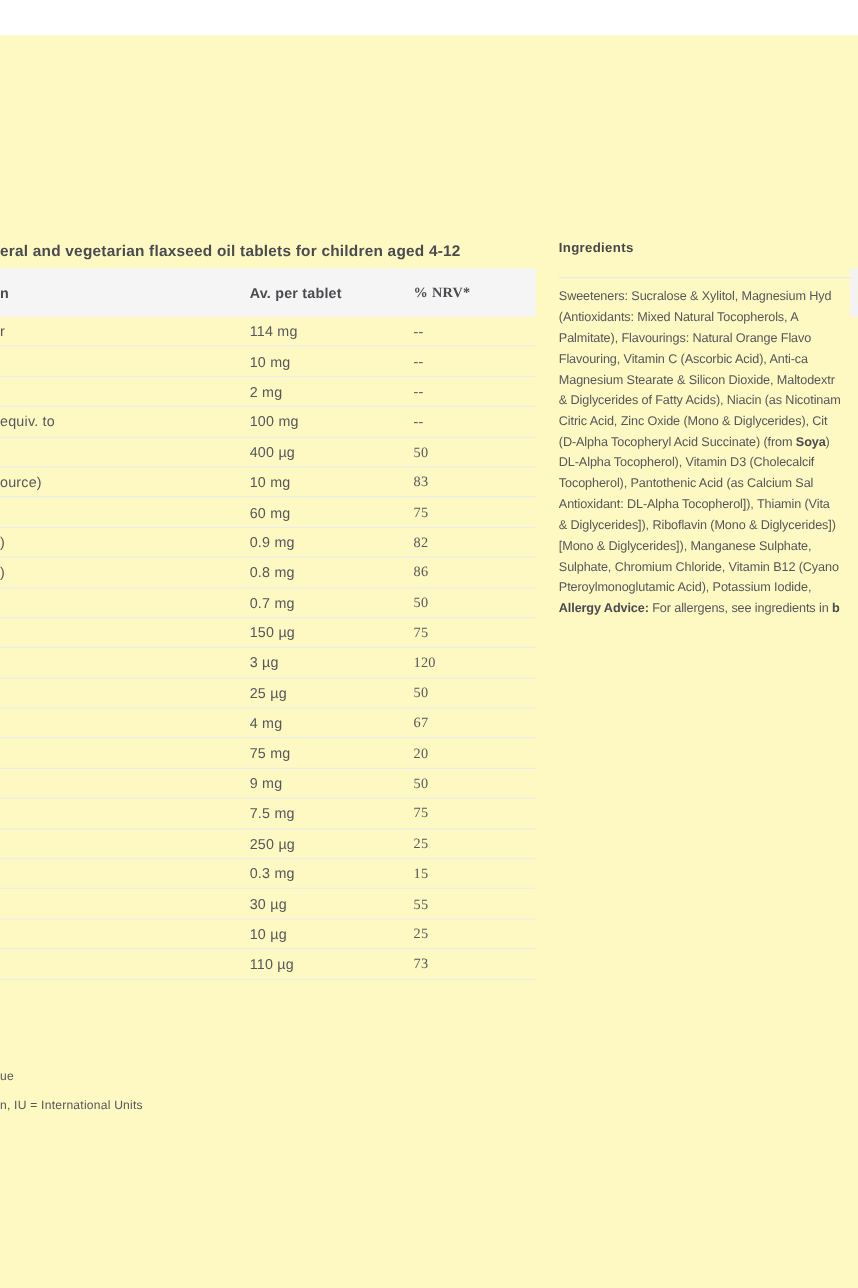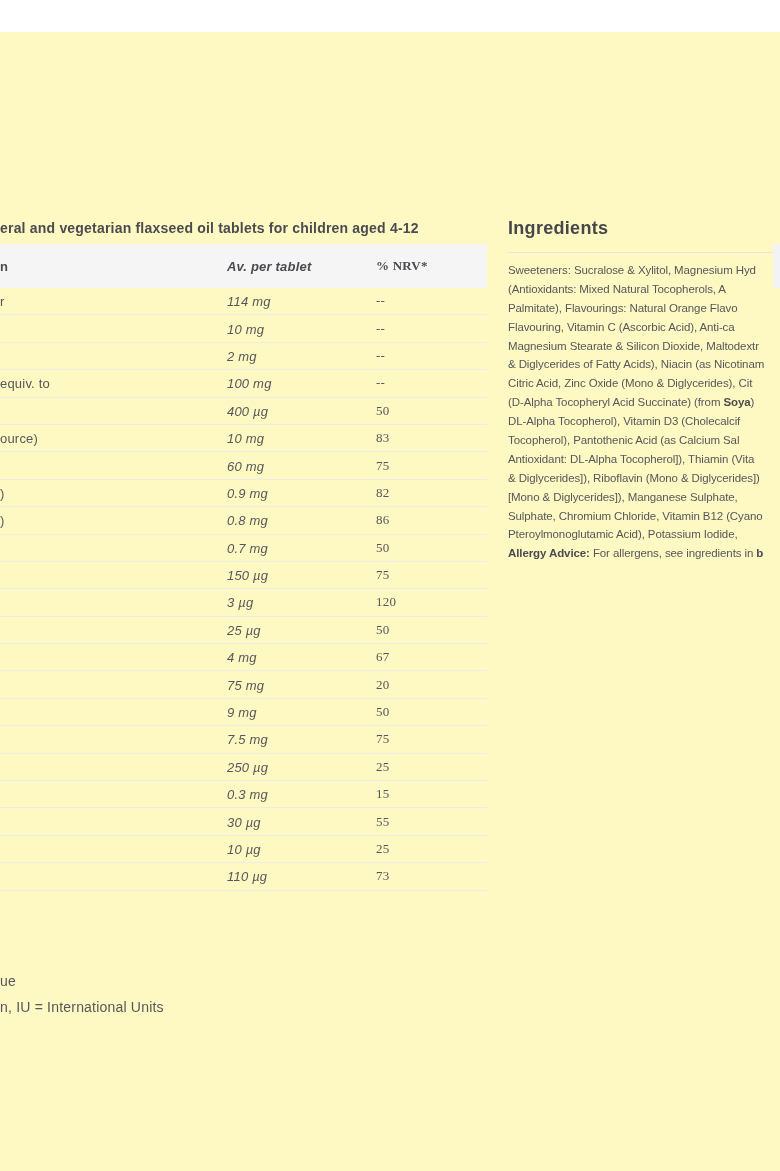--- a/index.html
+++ b/index.html
@@ -19,30 +19,30 @@
   .t-head span{
     position:absolute;top:50%;transform:translateY(-50%);
     font-size:13px;font-weight:700;color:#4a4b4f;letter-spacing:.2px;white-space:nowrap;
   }
   .t-row{position:relative;height:27.4px;border-bottom:1px solid #ececec;box-sizing:border-box;}
   .t-row span{
     position:absolute;top:50%;transform:translateY(-50%);
     font-size:13px;font-weight:400;color:#56575b;letter-spacing:.2px;white-space:nowrap;
   }
   .c-label{left:0;}
-  .c-amount{left:227px;font-style:italic;}
+  .c-amount{left:227px;}
   .c-nrv{left:376px;font-family:Liberation Serif, serif;}
   
-  .fn{position:absolute;left:0;font-size:14px;color:#56575b;letter-spacing:.2px;white-space:nowrap;}
+  .fn{position:absolute;left:0;font-size:11px;color:#56575b;letter-spacing:.2px;white-space:nowrap;}
   .fn-1{top:941px;}
   .fn-2{top:967px;}
   
   .ing-heading{
     position:absolute;left:508px;top:186px;margin:0;
-    font-size:18px;font-weight:700;color:#46474b;letter-spacing:.3px;
+    font-size:12px;font-weight:700;color:#46474b;letter-spacing:.3px;
   }
   .ing-rule{position:absolute;left:508px;top:220px;width:266px;height:0;border-top:1px solid #e6e6e6;}
   .ing-body{position:absolute;left:508px;top:229px;width:276px;}
   .ing-line{
     height:18.9px;line-height:18.9px;white-space:nowrap;
     font-size:11.5px;letter-spacing:-0.1px;color:#56575b;
   }
   .ing-line .b{font-weight:700;color:#4a4b4f;}
   
   .edge-sliver{position:absolute;left:773px;top:212px;width:7px;height:44px;background:#f3f3f4;}

